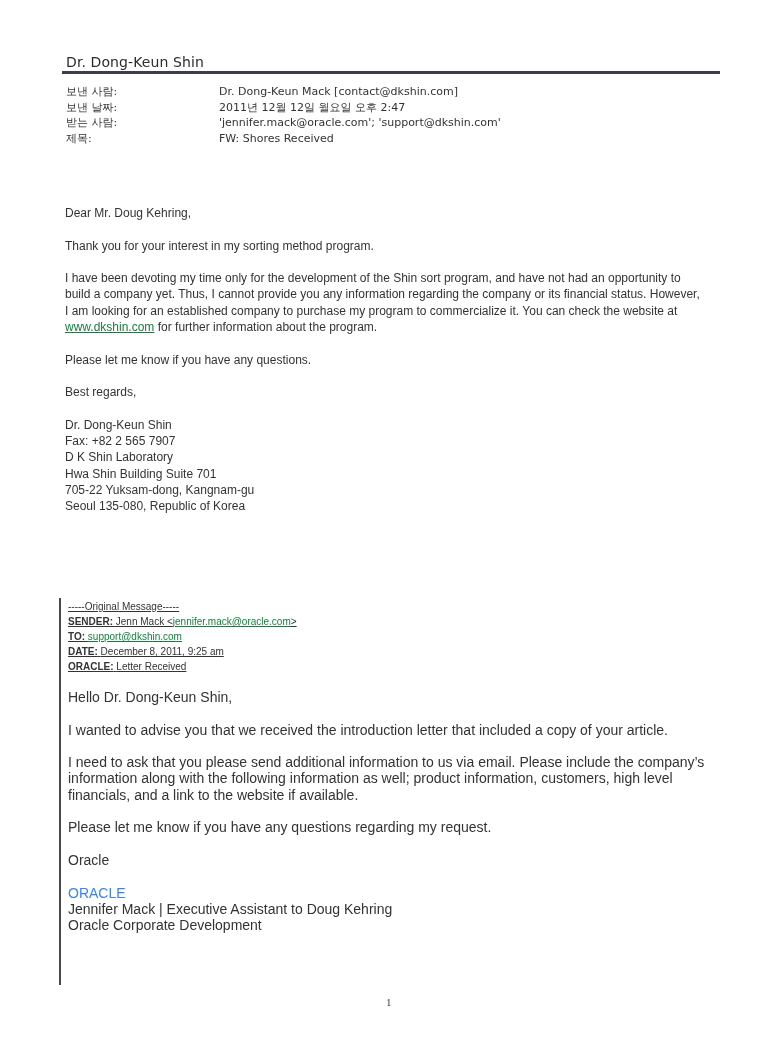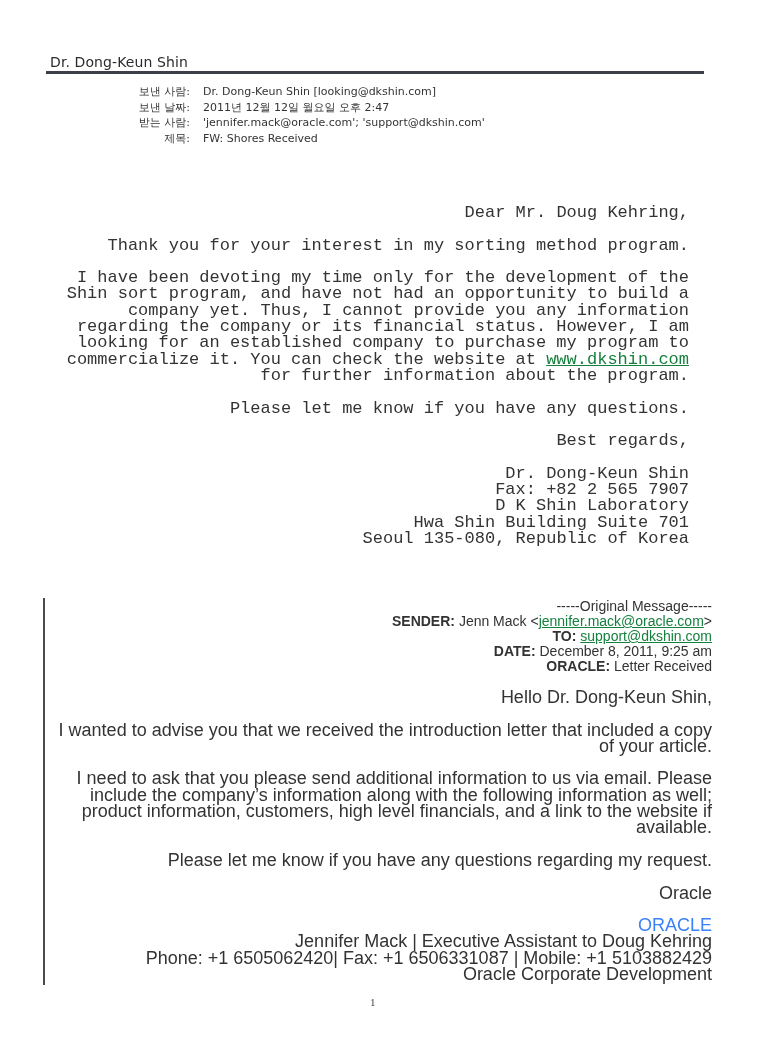--- a/index.html
+++ b/index.html
@@ -1,53 +1,53 @@
 <!DOCTYPE html>
 <html><head>
   <meta charset="utf-8">
   <style>
     html, body { margin: 0; padding: 0; background: #ffffff; }
     body { width: 760px; height: 1055px; position: relative; overflow: hidden; }
-    .page { position: absolute; left: 0; top: 0; width: 709px; height: 1055px; text-align: right; }
+    .page { position: absolute; left: 16px; top: 0; width: 709px; height: 1055px; }
 
     .hdr-name { position: absolute; left: 50px; top: 54px; font-family: "DejaVu Sans", sans-serif; font-size: 14px; color: #2b2b2b; letter-spacing: 0.1px; }
     .hdr-rule { position: absolute; left: 46px; top: 71px; width: 658px; height: 3px; background: #3d3f48; }
 
     .meta { position: absolute; left: 50px; top: 84px; font-family: "DejaVu Sans", sans-serif; font-size: 11px; color: #333; line-height: 15.5px; }
     .meta-row { position: relative; height: 15.5px; }
     .meta-label { position: absolute; left: 0; top: 0; width: 140px; }
     .meta-value { position: absolute; left: 153px; top: 0; white-space: nowrap; }
 
-    .body1 { position: absolute; left: 49px; top: 205px; width: 640px; font-family: Liberation Mono, monospace; font-size: 17px; color: #333; line-height: 16.3px; }
+    .body1 { position: absolute; left: 49px; top: 205px; width: 640px; font-family: Liberation Sans, sans-serif; font-size: 12px; color: #333; line-height: 16.3px; }
     .body1 p { margin: 0 0 16.3px 0; }
     .body1 .sig { margin: 0; }
     a.link { color: #15803d; text-decoration: underline; }
 
     .quote { position: absolute; left: 43px; top: 598px; width: 2px; height: 387px; background: #4a4a4a; }
-    .orig { position: absolute; left: 52px; top: 599px; width: 660px; font-family: "Liberation Sans", sans-serif; font-size: 14px; color: #333; line-height: 15px; }
+    .orig { position: absolute; left: 52px; top: 599px; width: 660px; font-family: "Liberation Sans", sans-serif; font-size: 10px; color: #333; line-height: 15px; text-decoration: underline; }
     .orig .lbl { font-weight: bold; margin-top: 7px; }
-    .body2 { position: absolute; left: 52px; top: 689px; width: 660px; font-family: "Liberation Sans", sans-serif; font-size: 18px; color: #333; line-height: 16.3px; }
+    .body2 { position: absolute; left: 52px; top: 689px; width: 660px; font-family: "Liberation Sans", sans-serif; font-size: 14px; color: #333; line-height: 16.3px; }
     .body2 p { margin: 0 0 16.3px 0; }
     .oracle-brand { color: #3b82f6; }
     .sig2 p { margin: 0; }
 
     .page-num { position: absolute; left: 370px; top: 996px; font-family: "Liberation Serif", serif; font-size: 11px; color: #444; }
   </style>
 </head>
 <body>
 
 <div class="page">
 
   <div class="hdr-name">Dr. Dong-Keun Shin</div>
   <div class="hdr-rule"></div>
 
   <div class="meta">
     <div class="meta-row">
       <span class="meta-label">보낸 사람:</span>
-      <span class="meta-value">Dr. Dong-Keun Shin [looking@dkshin.com]</span>
+      <span class="meta-value">Dr. Dong-Keun Mack [contact@dkshin.com]</span>
     </div>
     <div class="meta-row">
       <span class="meta-label">보낸 날짜:</span>
       <span class="meta-value">2011년 12월 12일 월요일 오후 2:47</span>
     </div>
     <div class="meta-row">
       <span class="meta-label">받는 사람:</span>
       <span class="meta-value">'jennifer.mack@oracle.com'; 'support@dkshin.com'</span>
     </div>
     <div class="meta-row">
@@ -60,20 +60,21 @@
     <p>Dear Mr. Doug Kehring,</p>
     <p>Thank you for your interest in my sorting method program.</p>
     <p><span>I have been devoting my time only for the development of the Shin sort program, and have not had an opportunity to build a company yet.  Thus, I cannot provide you any information regarding the company or its financial status.  However, I am looking for an established company to purchase my program to commercialize it.  You can check the website at </span><a class="link">www.dkshin.com</a><span> for further information about the program.</span></p>
     <p>Please let me know if you have any questions.</p>
     <p>Best regards,</p>
     <div>
       <p class="sig">Dr. Dong-Keun Shin</p>
       <p class="sig">Fax: +82 2 565 7907</p>
       <p class="sig">D K Shin Laboratory</p>
       <p class="sig">Hwa Shin Building Suite 701</p>
+      <p class="sig">705-22 Yuksam-dong, Kangnam-gu</p>
       <p class="sig">Seoul 135-080, Republic of Korea</p>
     </div>
   </div>
 
   <div class="quote"></div>
 
   <div class="orig">
     <div>-----Original Message-----</div>
     <div><span class="lbl">SENDER:</span> <span>Jenn Mack &lt;</span><a class="link">jennifer.mack@oracle.com</a><span>&gt;</span></div>
     <div><span class="lbl">TO:</span> <a class="link">support@dkshin.com</a></div>
@@ -83,19 +84,18 @@
 
   <div class="body2">
     <p>Hello Dr. Dong-Keun Shin,</p>
     <p>I wanted to advise you that we received the introduction letter that included a copy of your article.</p>
     <p>I need to ask that you please send additional information to us via email. Please include the company’s information along with the following information as well; product information, customers, high level financials, and a link to the website if available.</p>
     <p>Please let me know if you have any questions regarding my request.</p>
     <p>Oracle</p>
     <div class="sig2">
       <p class="oracle-brand">ORACLE</p>
       <p>Jennifer Mack | Executive Assistant to Doug Kehring</p>
-      <p>Phone: +1 6505062420| Fax: +1 6506331087 | Mobile: +1 5103882429</p>
       <p>Oracle Corporate Development</p>
     </div>
   </div>
 
   <div class="page-num">1</div>
 </div>
 
 </body></html>

